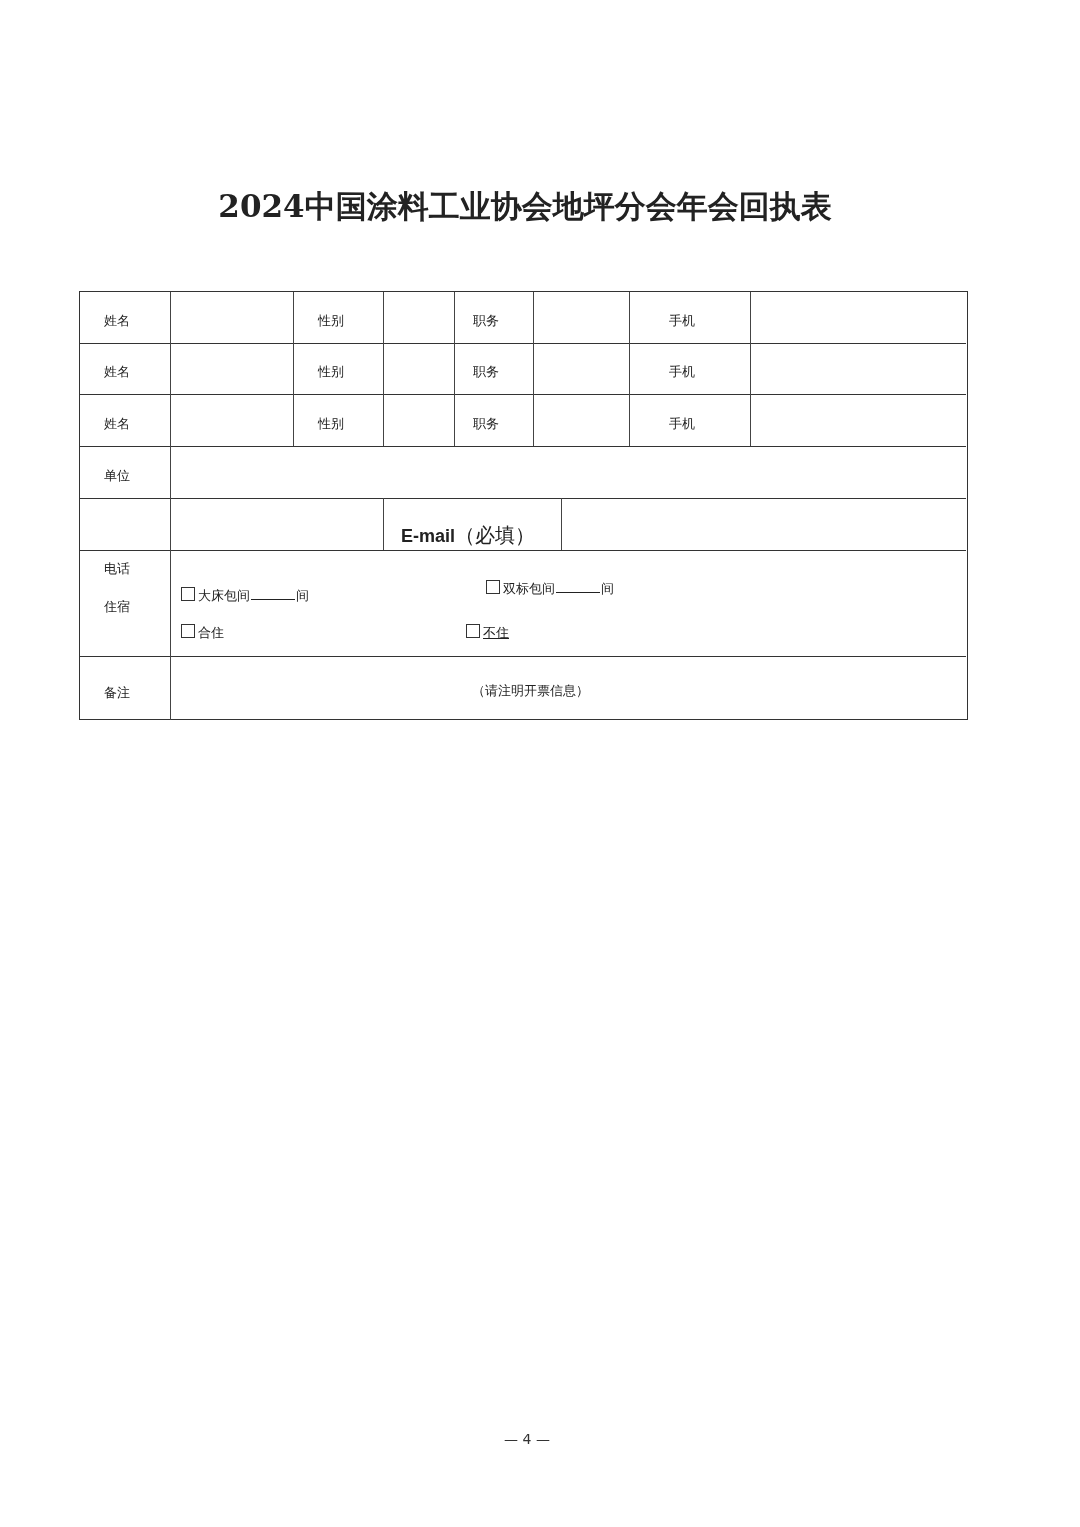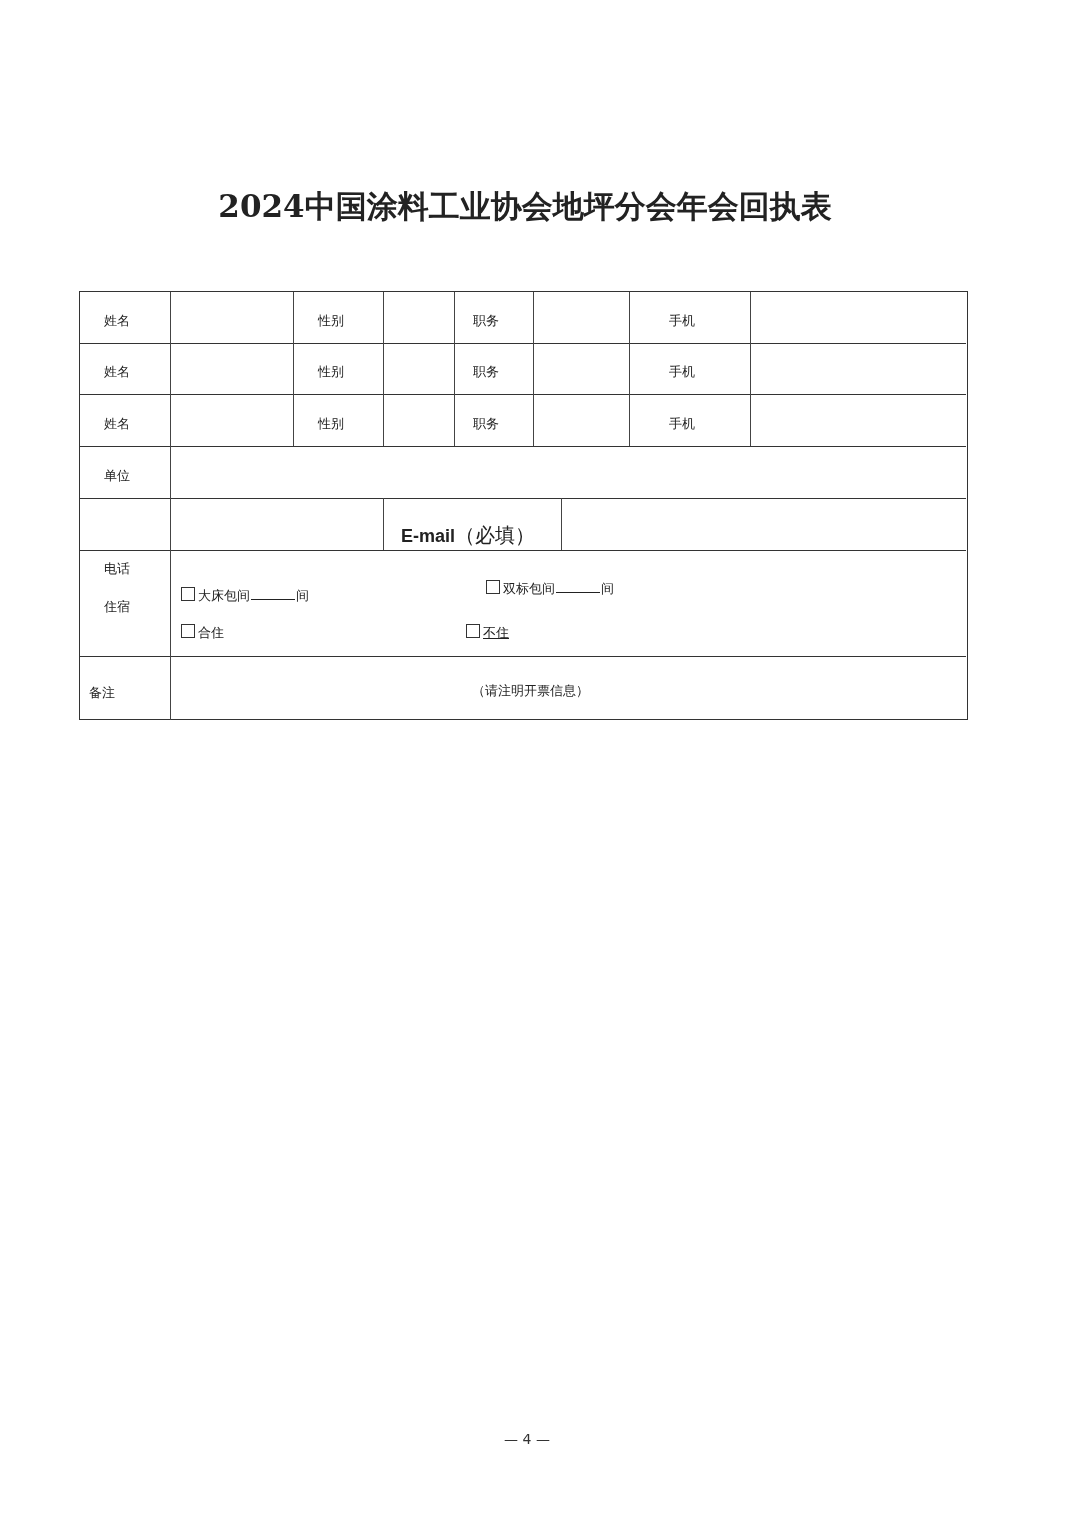--- a/index.html
+++ b/index.html
@@ -101,19 +101,19 @@
   <span class="cell" style="left:406px; top:282px;">
     <span class="checkbox"></span><span>双标包间</span><span class="blank"></span><span>间</span>
   </span>
   <span class="cell" style="left:101px; top:332px;font-family:Liberation Serif, serif;">
     <span class="checkbox"></span><span>合住</span>
   </span>
   <span class="cell" style="left:386px; top:332px;text-decoration:underline;">
     <span class="checkbox"></span><span>不住</span>
   </span>
 
-  <span class="cell" style="left:9px; top:392px;font-family:Liberation Mono, monospace;">备注</span>
+  <span class="cell" style="left:24px; top:392px;font-family:Liberation Mono, monospace;">备注</span>
   <div class="input-area" style="left:92px; top:366px; width:750px; height:60px;">
     <span class="cell" style="left:300px; top:24px;">（请注明开票信息）</span>
   </div>
 </div>
 
 <div class="footer">— 4 —</div>
 
 </body></html>

